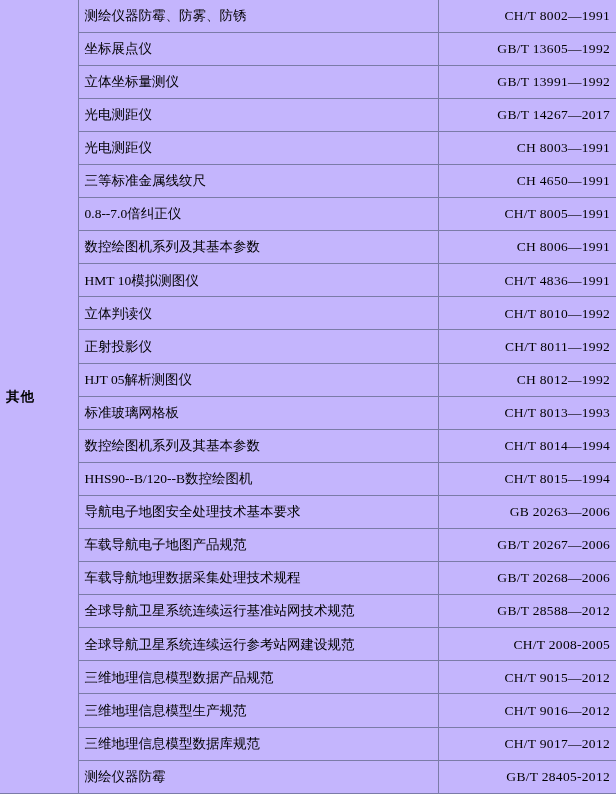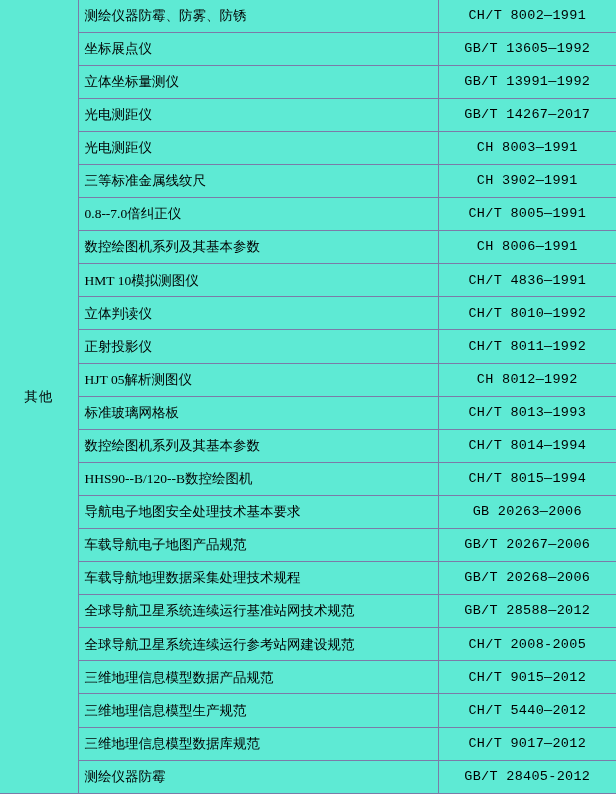--- a/index.html
+++ b/index.html
@@ -30,40 +30,40 @@
   table.std-table col.c-name  { width: 360px; }
   table.std-table col.c-code  { width: 178px; }
 
   table.std-table td {
     border: 1px solid #7b7ba8;
     padding: 0 6px;
     vertical-align: middle;
     font-size: 13.5px;
     line-height: 1.15;
     color: #000000;
-    background: #5eead4;
+    background: #c4b5fd;
     white-space: nowrap;
     overflow: hidden;
   }
   td.group-cell {
-    text-align: center;
     font-size: 13.5px;
     letter-spacing: 1px;
     border-left: none;
     background: #ffffff;
+    font-weight: bold;
   }
   td.name-cell {
     text-align: left;
     padding-left: 8px;
     font-family: "Liberation Serif", "DejaVu Serif", serif;
   }
   td.code-cell {
-    text-align: center;
+    text-align: right;
     padding-left: 8px;
-    font-family: Liberation Mono, monospace;
+    font-family: Liberation Serif, serif;
     letter-spacing: 0.3px;
   }
   
   table.std-table tr td:first-child {
     border-left: none;
   }
   table.std-table tr td:last-child {
     border-right: none;
   }
   table.std-table tr:first-child td {
@@ -97,21 +97,21 @@
         <tr>
           <td class="name-cell">光电测距仪</td>
           <td class="code-cell">GB/T 14267—2017</td>
         </tr>
         <tr>
           <td class="name-cell">光电测距仪</td>
           <td class="code-cell">CH 8003—1991</td>
         </tr>
         <tr>
           <td class="name-cell">三等标准金属线纹尺</td>
-          <td class="code-cell">CH 3902—1991</td>
+          <td class="code-cell">CH 4650—1991</td>
         </tr>
         <tr>
           <td class="name-cell">0.8--7.0倍纠正仪</td>
           <td class="code-cell">CH/T 8005—1991</td>
         </tr>
         <tr>
           <td class="name-cell">数控绘图机系列及其基本参数</td>
           <td class="code-cell">CH 8006—1991</td>
         </tr>
         <tr>
@@ -161,21 +161,21 @@
         <tr>
           <td class="name-cell">全球导航卫星系统连续运行参考站网建设规范</td>
           <td class="code-cell">CH/T 2008-2005</td>
         </tr>
         <tr>
           <td class="name-cell">三维地理信息模型数据产品规范</td>
           <td class="code-cell">CH/T 9015—2012</td>
         </tr>
         <tr>
           <td class="name-cell">三维地理信息模型生产规范</td>
-          <td class="code-cell">CH/T 5440—2012</td>
+          <td class="code-cell">CH/T 9016—2012</td>
         </tr>
         <tr>
           <td class="name-cell">三维地理信息模型数据库规范</td>
           <td class="code-cell">CH/T 9017—2012</td>
         </tr>
         <tr>
           <td class="name-cell">测绘仪器防霉</td>
           <td class="code-cell">GB/T 28405-2012</td>
         </tr>
       </tbody>

